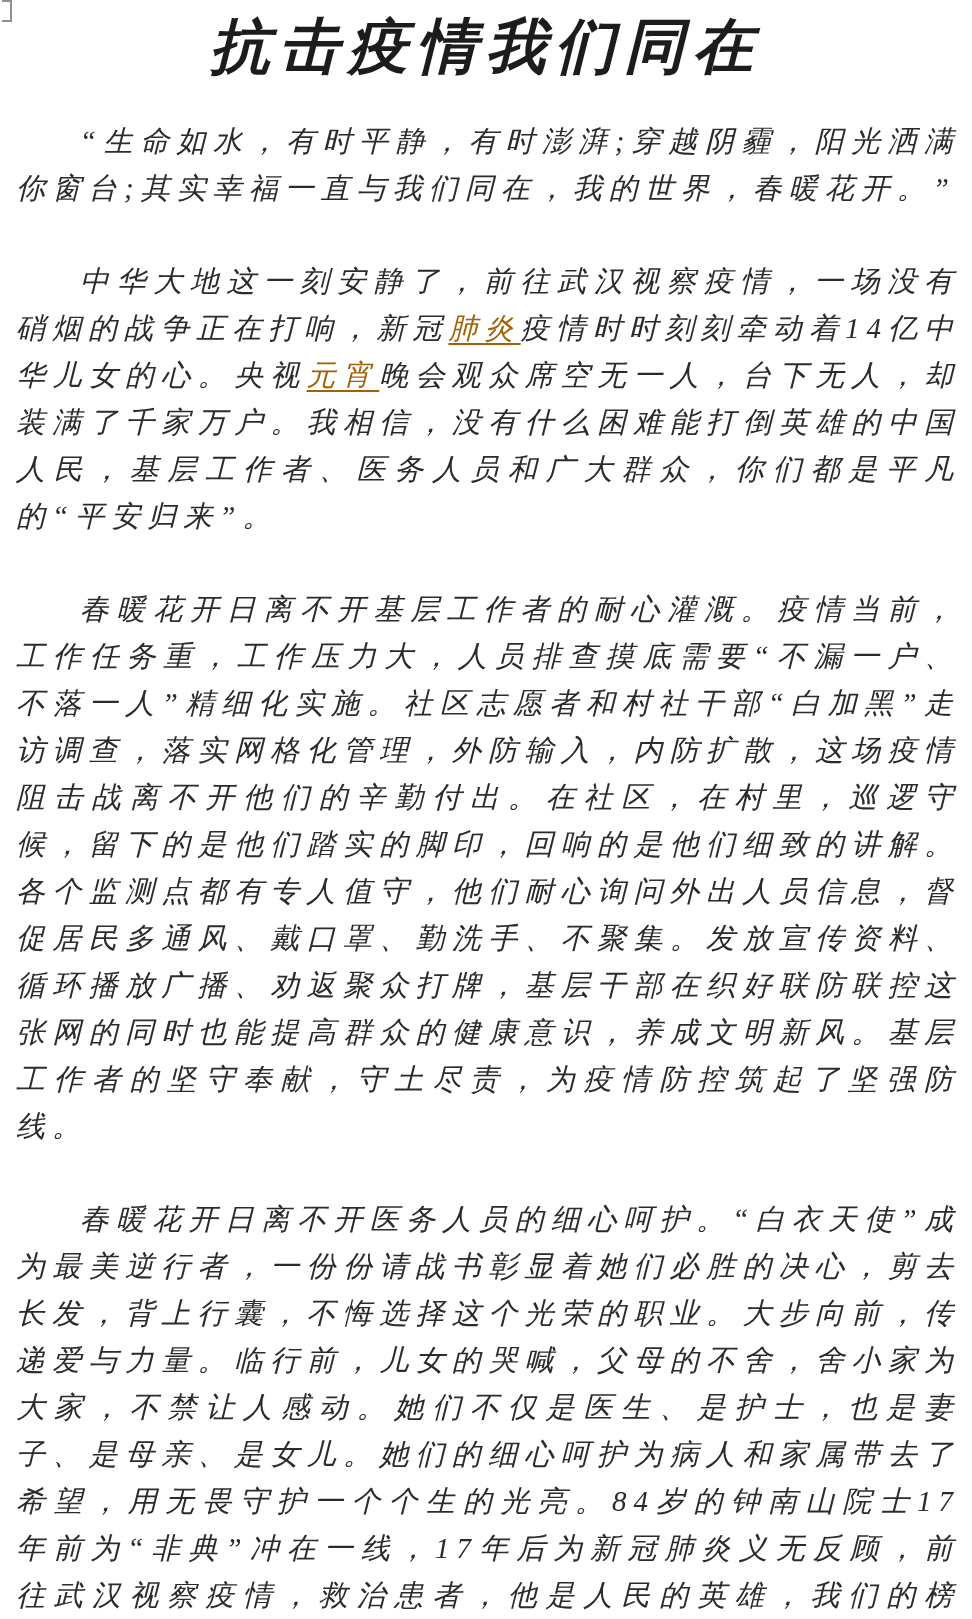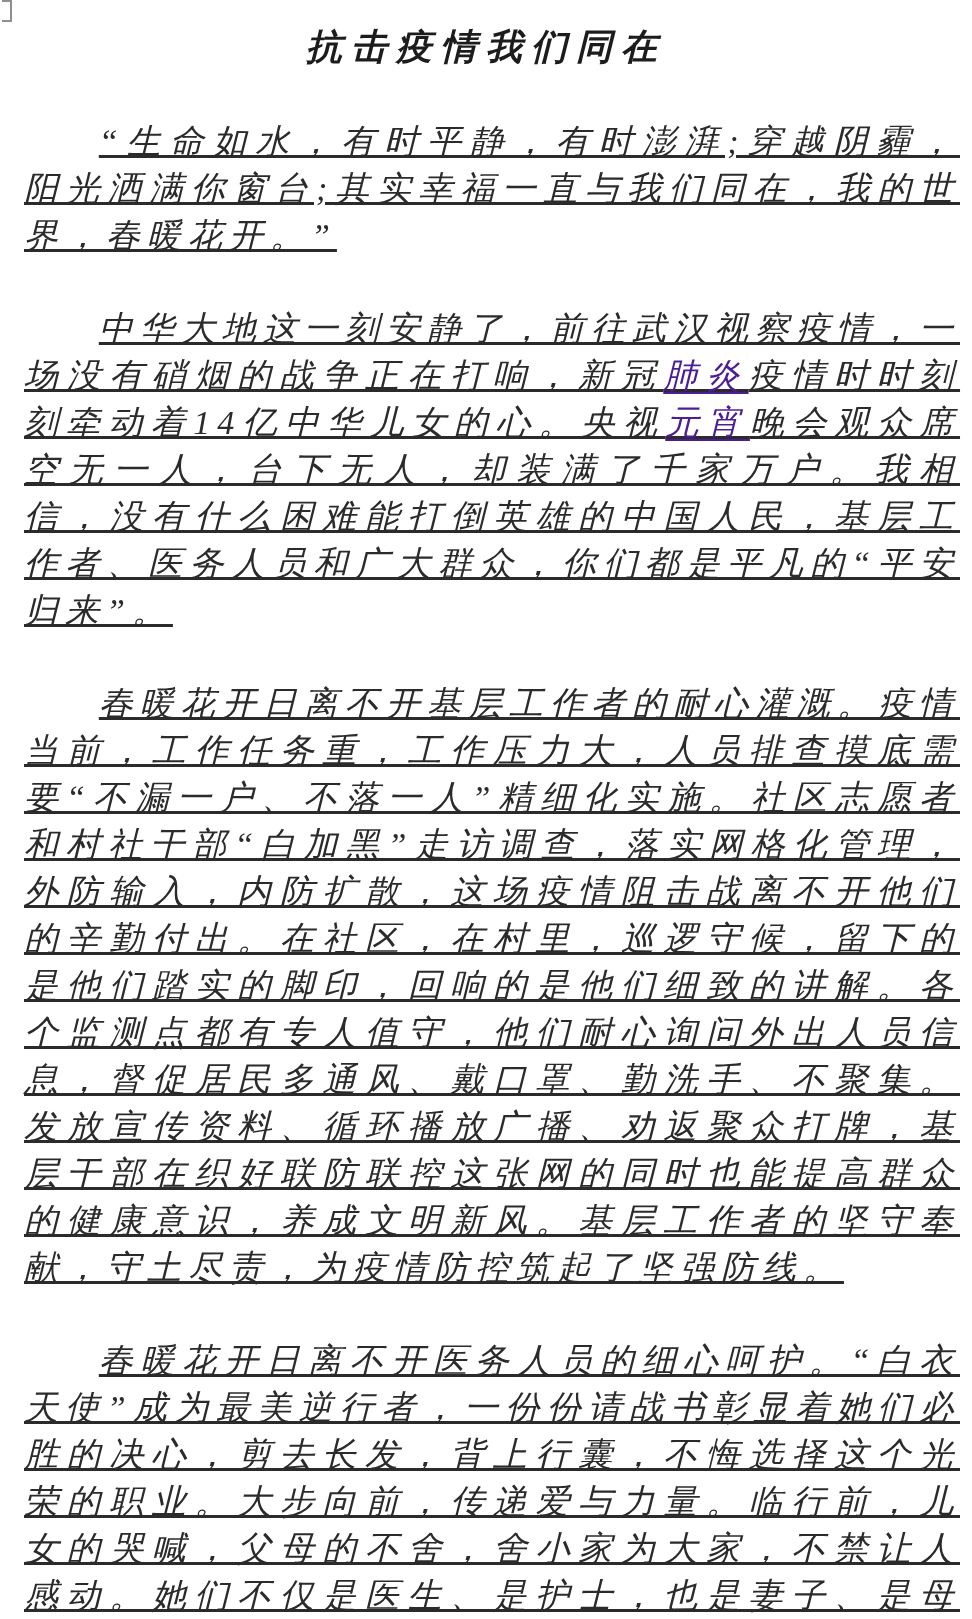--- a/index.html
+++ b/index.html
@@ -19,44 +19,43 @@
     width: 10px;
     height: 22px;
     border-top: 2px solid #8f8f8f;
     border-right: 2px solid #8f8f8f;
     border-bottom: 2px solid #8f8f8f;
     box-sizing: border-box;
   }
   h1.title {
     margin: 14px 0 0 0;
     text-align: center;
-    font-size: 36px;
+    font-size: 60px;
     font-weight: bold;
     font-style: italic;
     letter-spacing: 9px;
     color: #1c1c1c;
     line-height: 66px;
   }
   .body-text {
     padding: 0 12px 0 8px;
   }
   p.para {
-    margin: 46px 0 0 16px;
-    font-size: 34px;
+    margin: 46px 0 0 8px;
+    font-size: 29px;
     font-style: italic;
     line-height: 47px;
     letter-spacing: 7px;
     text-align: justify;
     text-indent: 2.2em;
     color: #2b2b2b;
-    text-decoration: underline;
   }
   p.para:first-of-type { margin-top: 38px; }
   a.link {
-    color: #4c1d95;
+    color: #a16207;
     text-decoration: underline;
     text-decoration-thickness: 2px;
     text-underline-offset: 5px;
     cursor: pointer;
   }
 </style>
 </head>
 <body>
 
 <div class="page">

